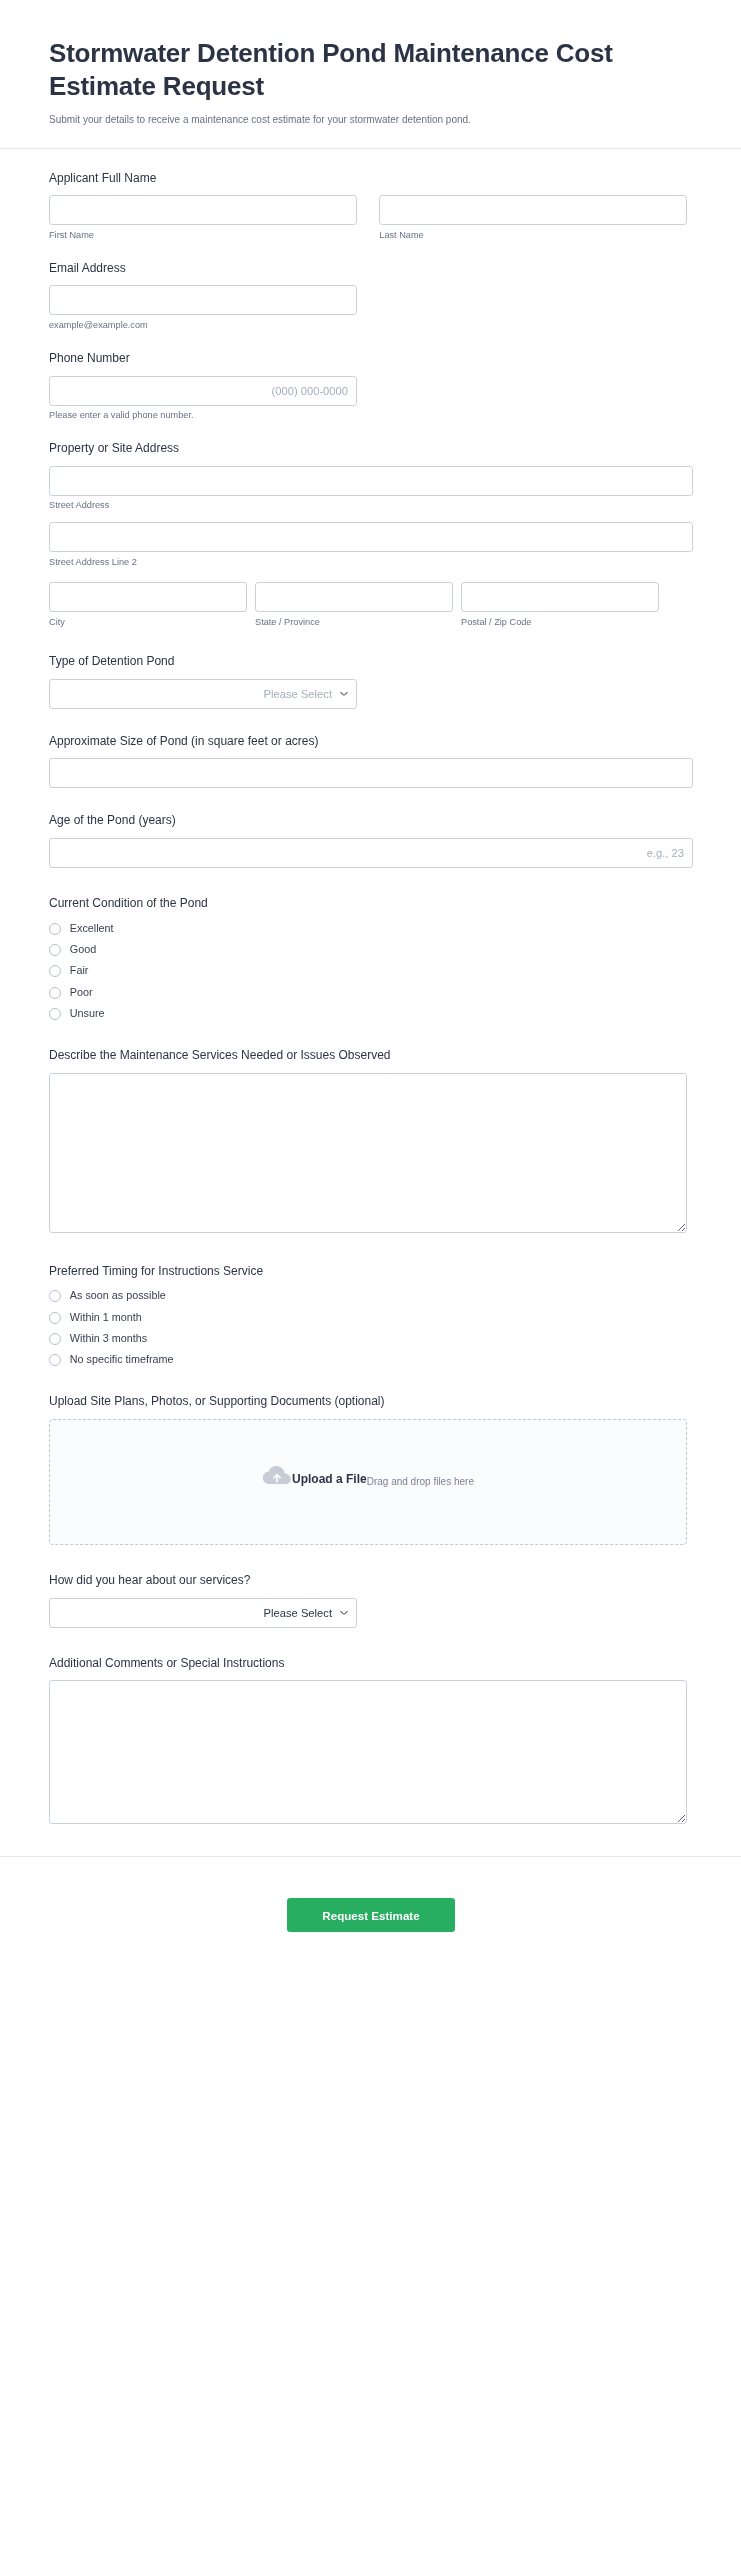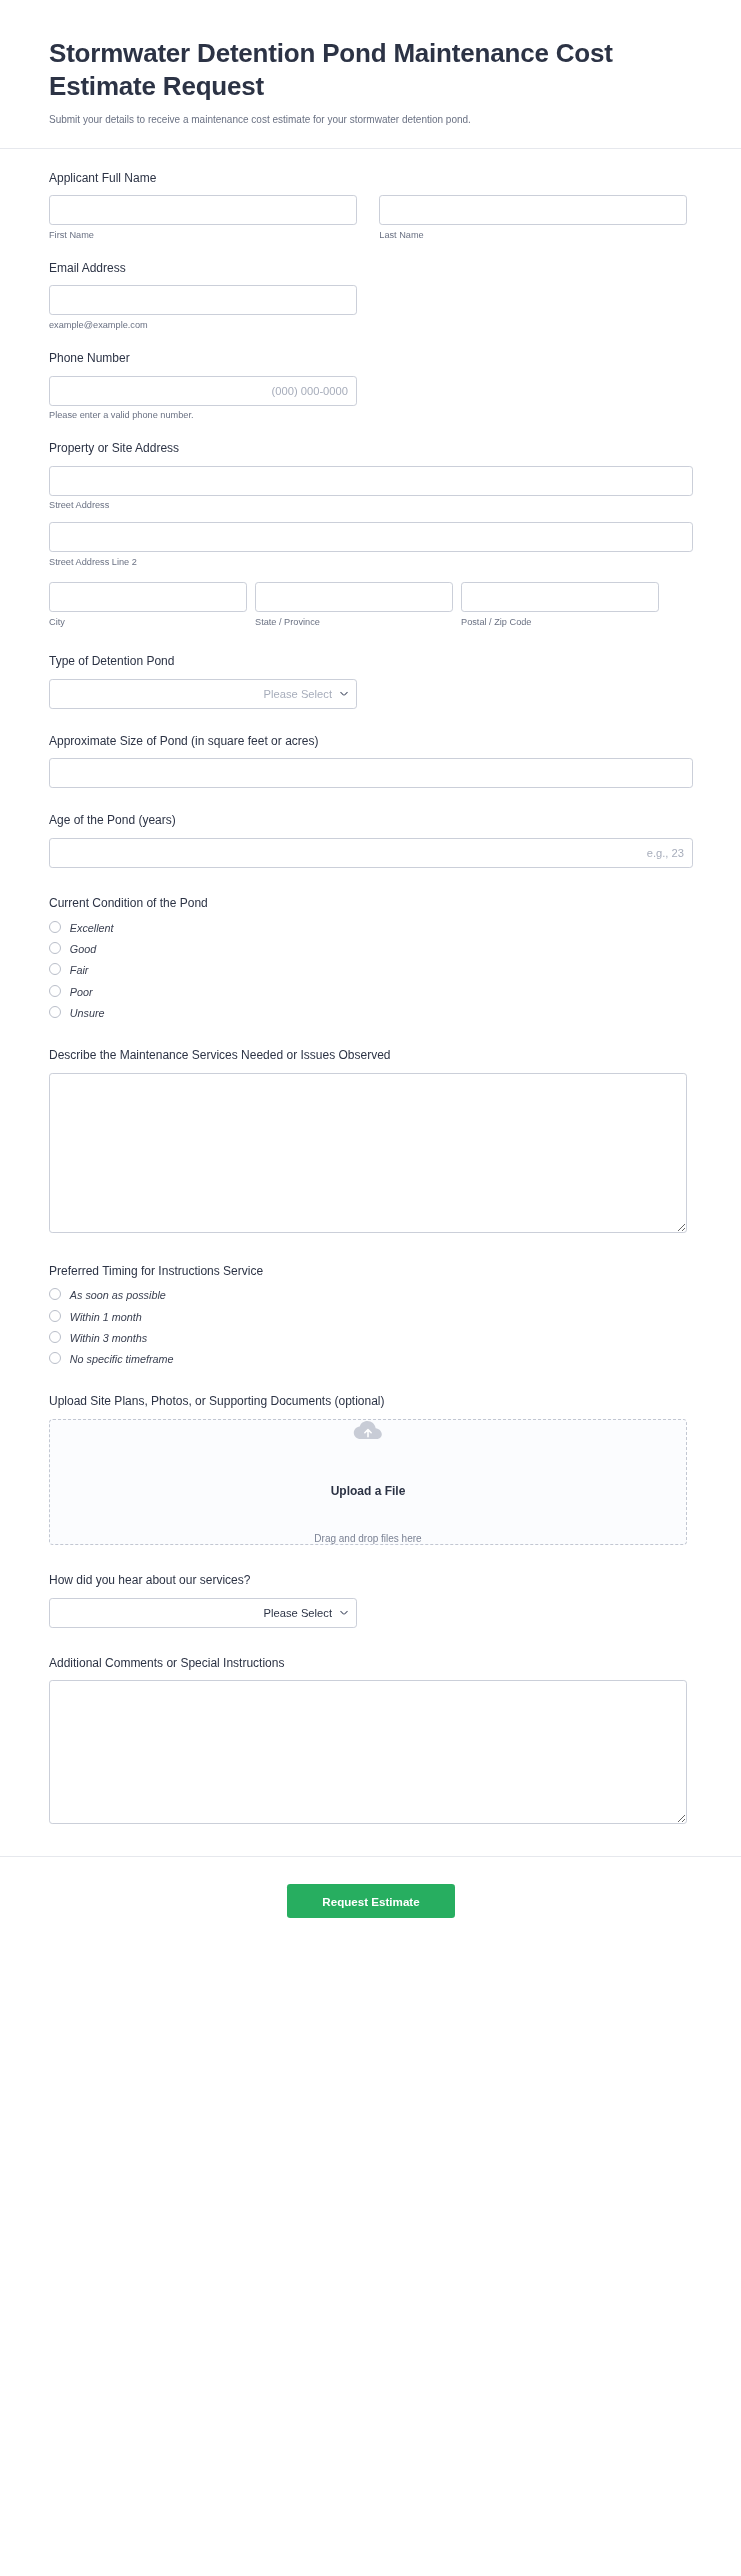--- a/index.html
+++ b/index.html
@@ -126,23 +126,22 @@
     pointer-events: none;
     width: 8px;
     height: 4.8px;
   }
   select.placeholder-sel { color: #a7adbb; }
 
   
   .radio-group { margin-top: 1.6px; }
   .radio-item {
     display: flex;
-    align-items: flex-start;
+    align-items: flex-end;
     margin-bottom: 7.2px;
-    font-style: italic;
   }
   .radio-circle {
     width: 12px;
     height: 12px;
     border-radius: 50%;
     border: 0.8px solid #b9bec9;
     background: #fff;
     margin-right: 8.8px;
     flex: 0 0 auto;
   }
@@ -152,23 +151,23 @@
     line-height: 1.3;
   }
 
   
   .upload-box {
     border: 1.6px dashed #c2c7d2;
     border-radius: 4px;
     background: #fbfcfe;
     height: 126px;
     display: flex;
-    flex-direction: column;
+    flex-direction: row;
     align-items: center;
-    justify-content: space-between;
+    justify-content: center;
     width: 638px;
   }
   .upload-icon { margin-bottom: 8px; }
   .upload-title {
     font-size: 12px;
     font-weight: bold;
     color: #2c3345;
     margin-bottom: 4.8px;
   }
   .upload-hint {
@@ -188,20 +187,21 @@
     background: #27ae60;
     color: #ffffff;
     border: none;
     border-radius: 3.2px;
     font-size: 11.6px;
     font-weight: bold;
     font-family: "Liberation Sans", sans-serif;
     padding: 10.4px 24px;
     cursor: pointer;
     min-width: 168px;
+    margin-top: 14px;
   }
 </style>
 </head>
 <body>
 
 <div class="page">
 
   <div class="form-header">
     <h1 class="form-title">Stormwater Detention Pond Maintenance Cost Estimate Request</h1>
     <p class="form-subtitle">Submit your details to receive a maintenance cost estimate for your stormwater detention pond.</p>

